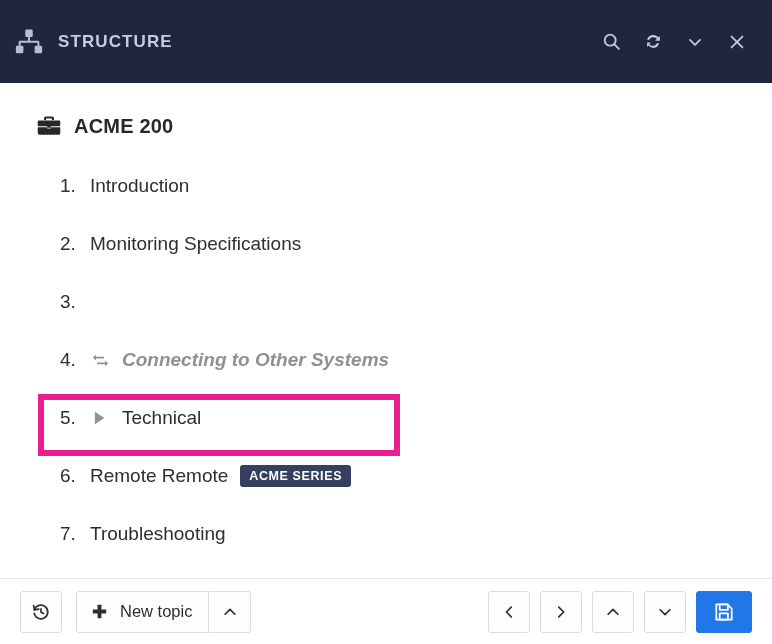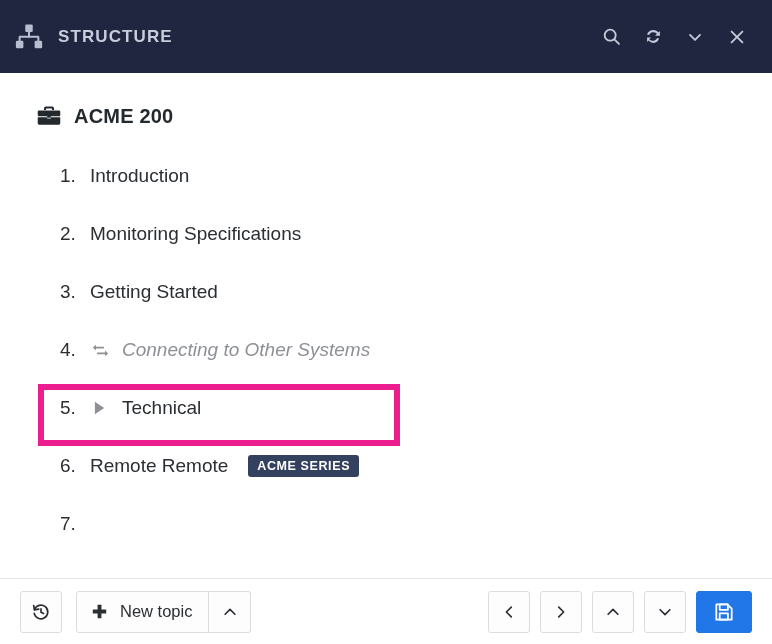--- a/index.html
+++ b/index.html
@@ -11,21 +11,21 @@
     width: 772px;
     height: 644px;
     background: #ffffff;
     font-family: "Liberation Sans", sans-serif;
     overflow: hidden;
     position: relative;
   }
 
   
   .header {
-    height: 73px;
+    height: 83px;
     background: #212640;
     display: flex;
     align-items: center;
     padding: 0 22px 0 14px;
     position: relative;
   }
   .header-left {
     display: flex;
     align-items: center;
     gap: 14px;
@@ -104,35 +104,36 @@
     flex: 0 0 auto;
     color: #2b2f33;
     font-size: 19px;
   }
   .toc-label {
     color: #2b2f33;
   }
   .toc-item.reused .toc-label {
     color: #8d9196;
     font-style: italic;
+    font-weight: bold;
   }
   .item-icon {
     width: 22px;
     height: 20px;
     margin-right: 10px;
     color: #8d9196;
     flex: 0 0 auto;
     display: flex;
     align-items: center;
   }
   .item-icon svg { display: block; }
 
   .badge {
     display: inline-block;
-    margin-left: 20px;
+    margin-left: 12px;
     background: #33405e;
     color: #ffffff;
     font-size: 12.5px;
     font-weight: bold;
     letter-spacing: 0.6px;
     padding: 5px 9px 5px 9px;
     border-radius: 3px;
     vertical-align: middle;
     line-height: 1;
   }
@@ -283,21 +284,20 @@
       <li class="toc-item">
         <span class="toc-num">1.</span>
         <span class="toc-label">Introduction</span>
       </li>
       <li class="toc-item">
         <span class="toc-num">2.</span>
         <span class="toc-label">Monitoring Specifications</span>
       </li>
       <li class="toc-item">
         <span class="toc-num">3.</span>
-        <span class="toc-label">Getting Started</span>
       </li>
       <li class="toc-item reused">
         <span class="toc-num">4.</span>
         <span class="item-icon">
           <svg viewBox="0 0 24 24" width="21" height="19" fill="currentColor" aria-hidden="true">
             <path d="M6.2 4.6 2.3 8.3l3.9 3.7V9.4h10.1V7.2H6.2z"></path>
             <path d="M17.8 19.4l3.9-3.7-3.9-3.7v2.6H7.7v2.2h10.1z"></path>
           </svg>
         </span>
         <span class="toc-label">Connecting to Other Systems</span>
@@ -311,20 +311,21 @@
         </span>
         <span class="toc-label">Technical</span>
       </li>
       <li class="toc-item">
         <span class="toc-num">6.</span>
         <span class="toc-label">Remote Remote</span>
         <span class="badge">ACME SERIES</span>
       </li>
       <li class="toc-item">
         <span class="toc-num">7.</span>
+        <span class="toc-label">Troubleshooting</span>
       </li>
     </ul>
 
   <div class="highlight-box"></div>
 </div>
 
 <div class="footer">
   <div class="footer-left">
     <div class="btn">
       <span>

